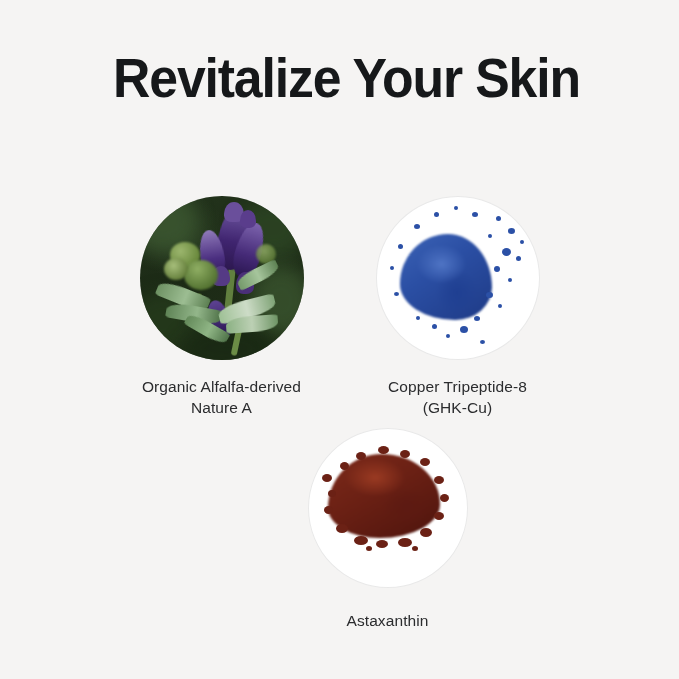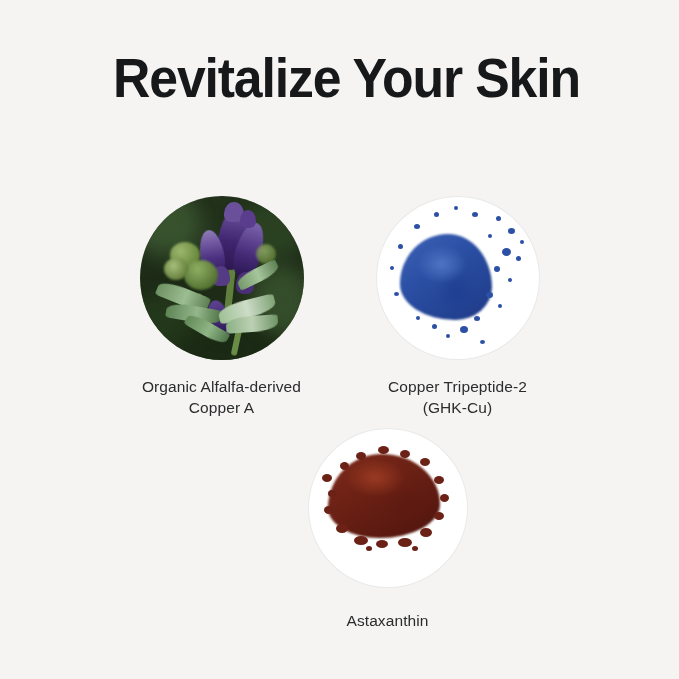--- a/index.html
+++ b/index.html
@@ -227,21 +227,21 @@
         <div class="ph budhead" style="left:116px;top:48px;width:20px;height:20px;background:radial-gradient(circle at 40% 35%,#93ad68 0%,#5c7a36 72%);opacity:.85;"></div>
 
         <div class="ph leaf" style="left:16px;top:92px;width:54px;height:17px;background:linear-gradient(90deg,#6e9263 0%,#9cbd92 55%,#5c7f52 100%);transform:rotate(22deg);"></div>
         <div class="ph leaf" style="left:26px;top:110px;width:56px;height:16px;background:linear-gradient(90deg,#5f8456 0%,#93b68a 55%,#4d7046 100%);transform:rotate(10deg);"></div>
         <div class="ph leaf" style="left:78px;top:104px;width:58px;height:18px;background:linear-gradient(90deg,#9ec095 0%,#cddcc7 50%,#7fa376 100%);transform:rotate(-14deg);"></div>
         <div class="ph leaf" style="left:86px;top:120px;width:52px;height:16px;background:linear-gradient(90deg,#8bb183 0%,#bcd0b4 50%,#6e9465 100%);transform:rotate(-4deg);"></div>
         <div class="ph leaf" style="left:44px;top:126px;width:46px;height:14px;background:linear-gradient(90deg,#648a5a 0%,#8fb585 55%,#50744a 100%);transform:rotate(30deg);"></div>
         <div class="ph leaf" style="left:96px;top:72px;width:44px;height:14px;background:linear-gradient(90deg,#74996a 0%,#a6c59c 50%,#5d8153 100%);transform:rotate(-26deg);"></div>
       </div>
       <div class="label">Organic Alfalfa-derived
-Copper A</div>
+Nature A</div>
     </div>
 
     <div class="item item-top">
       <div class="disc">
         <div class="mound blue-main"></div>
         <div class="speck blue-edge" style="left:120px;top:20px;width:5px;height:5px;"></div>
         <div class="speck blue-edge" style="left:132px;top:32px;width:7px;height:6px;"></div>
         <div class="speck blue-edge" style="left:112px;top:38px;width:4px;height:4px;"></div>
         <div class="speck blue-edge" style="left:126px;top:52px;width:9px;height:8px;"></div>
         <div class="speck blue-edge" style="left:140px;top:60px;width:5px;height:5px;"></div>
@@ -257,21 +257,21 @@
         <div class="speck blue-edge" style="left:18px;top:96px;width:5px;height:4px;"></div>
         <div class="speck blue-edge" style="left:14px;top:70px;width:4px;height:4px;"></div>
         <div class="speck blue-edge" style="left:22px;top:48px;width:5px;height:5px;"></div>
         <div class="speck blue-edge" style="left:38px;top:28px;width:6px;height:5px;"></div>
         <div class="speck blue-edge" style="left:58px;top:16px;width:5px;height:5px;"></div>
         <div class="speck blue-edge" style="left:78px;top:10px;width:4px;height:4px;"></div>
         <div class="speck blue-edge" style="left:96px;top:16px;width:6px;height:5px;"></div>
         <div class="speck blue-edge" style="left:144px;top:44px;width:4px;height:4px;"></div>
         <div class="speck blue-edge" style="left:104px;top:144px;width:5px;height:4px;"></div>
       </div>
-      <div class="label">Copper Tripeptide-2
+      <div class="label">Copper Tripeptide-8
 (GHK-Cu)</div>
     </div>
   </div>
 
   <div class="row row-bottom">
 
     <div class="item item-bottom">
       <div class="disc">
         <div class="mound red-main"></div>
         <div class="speck red-edge" style="left:14px;top:46px;width:10px;height:8px;"></div>

